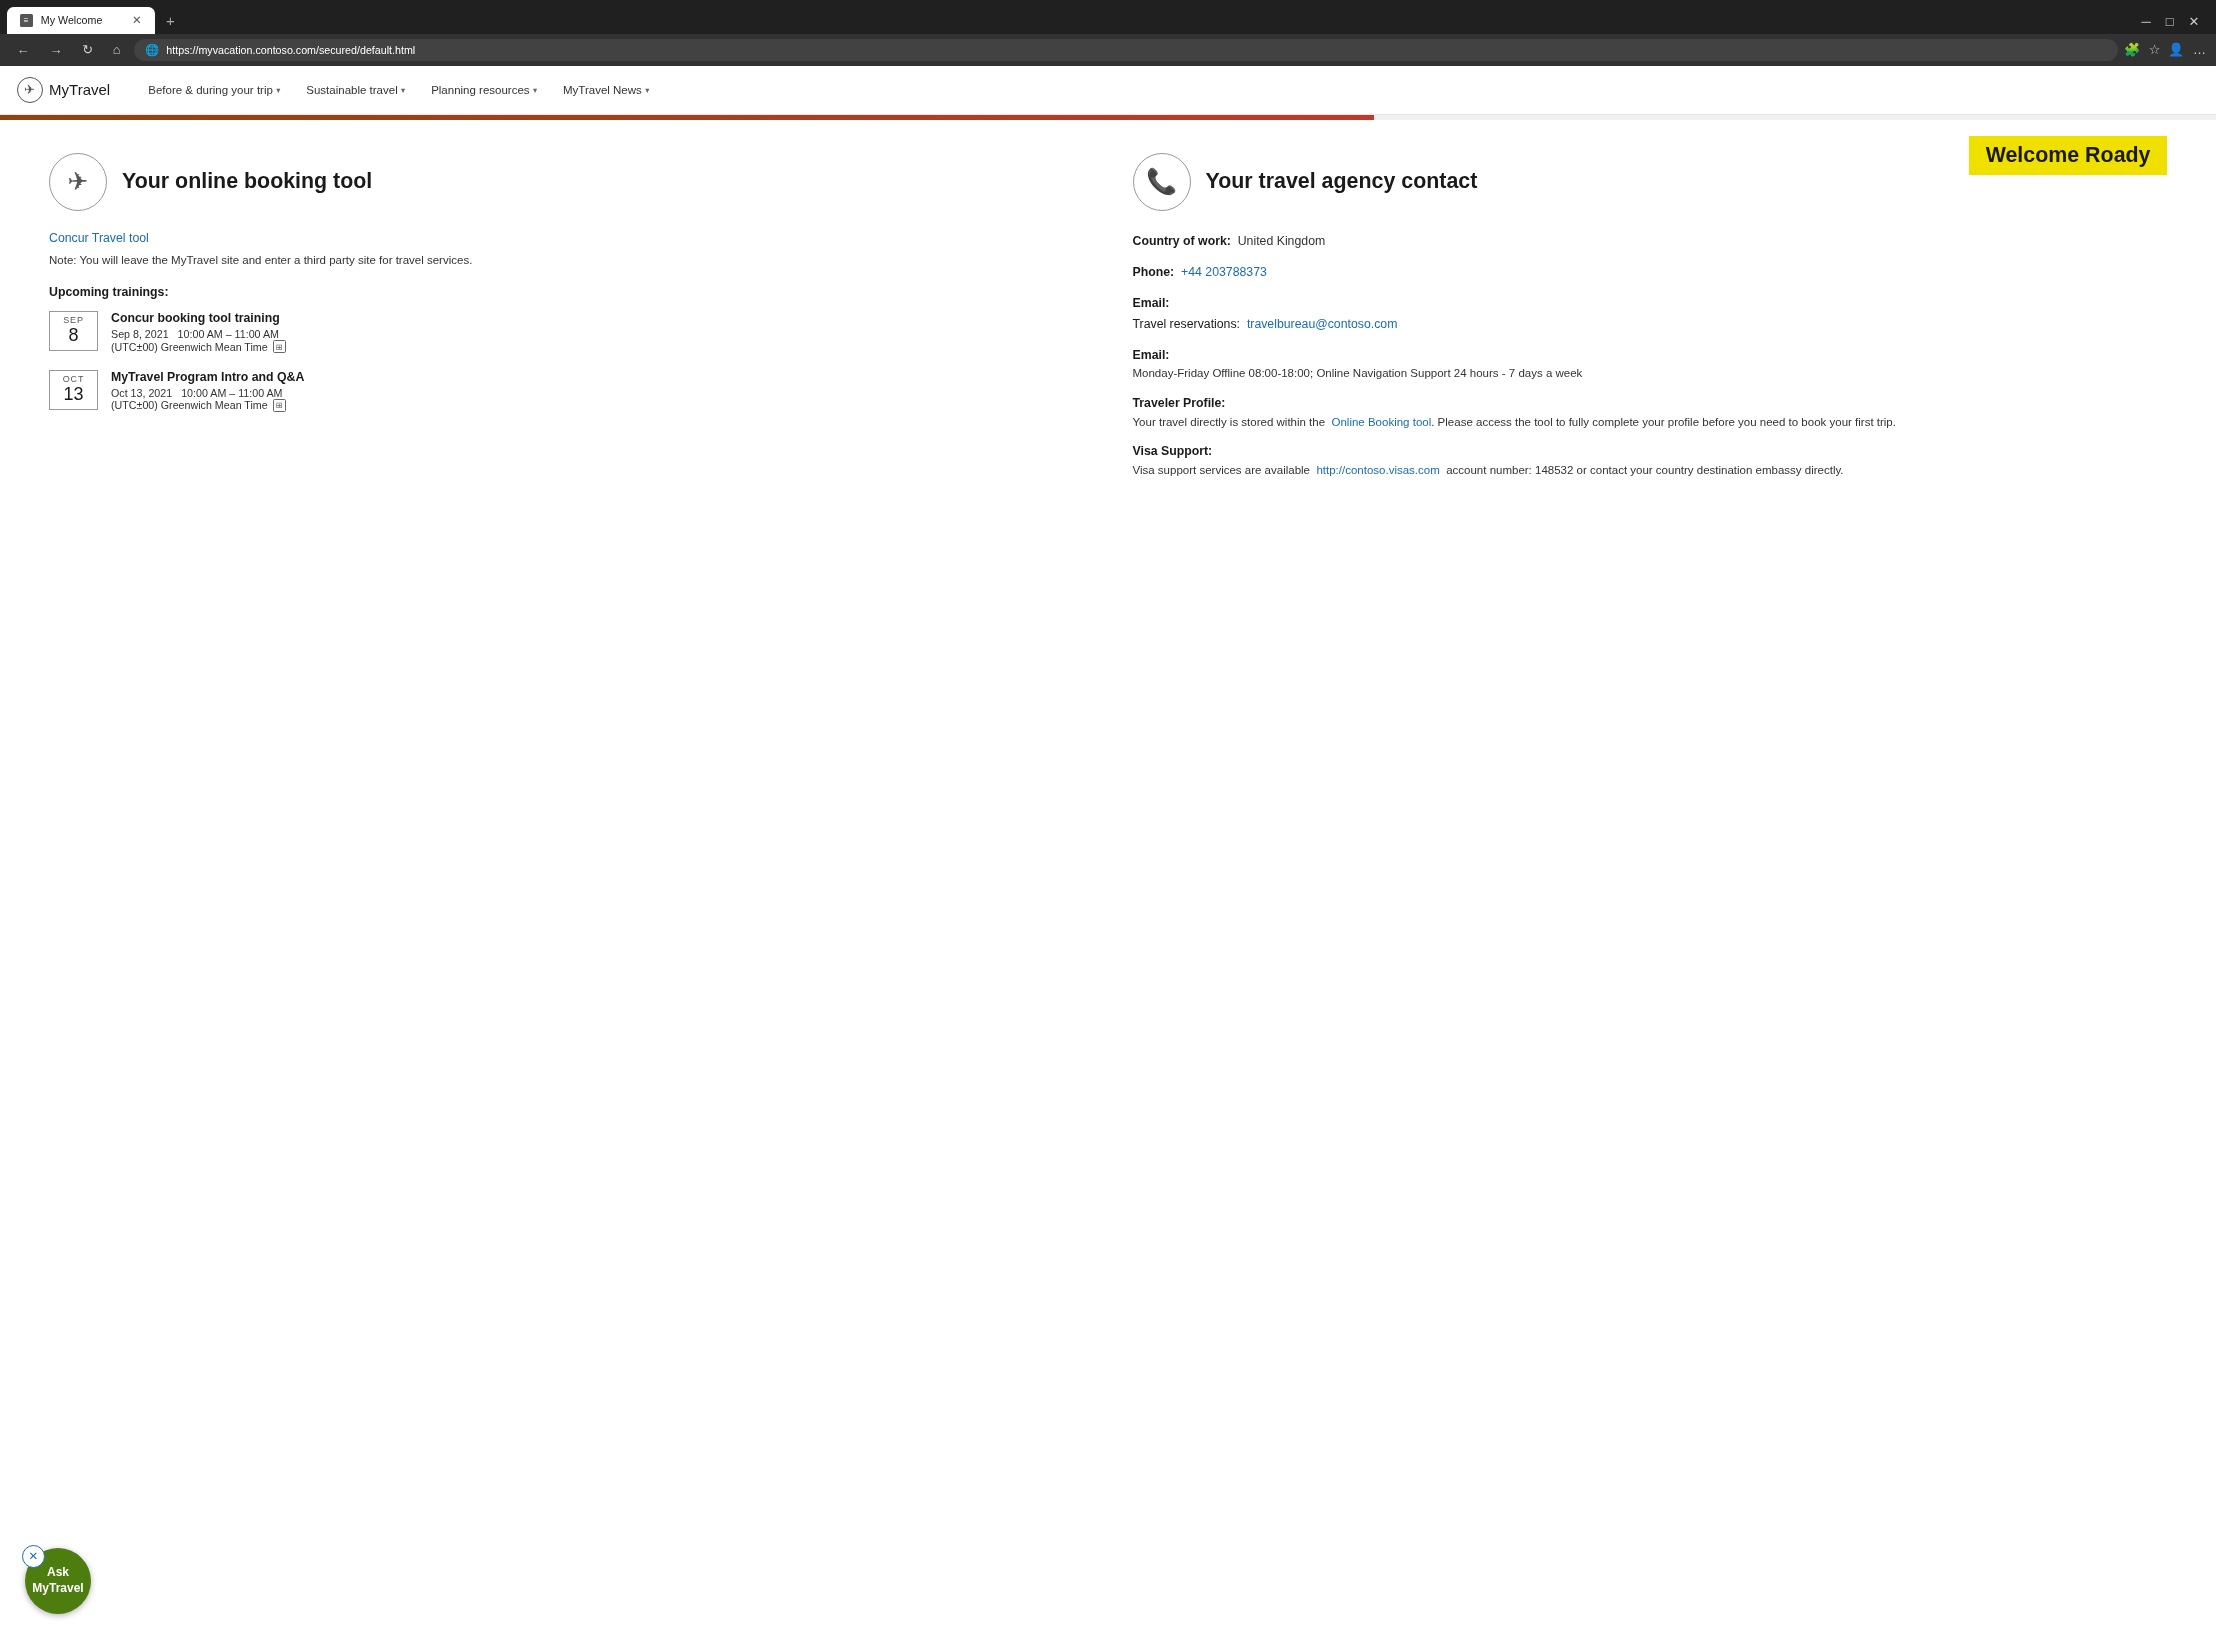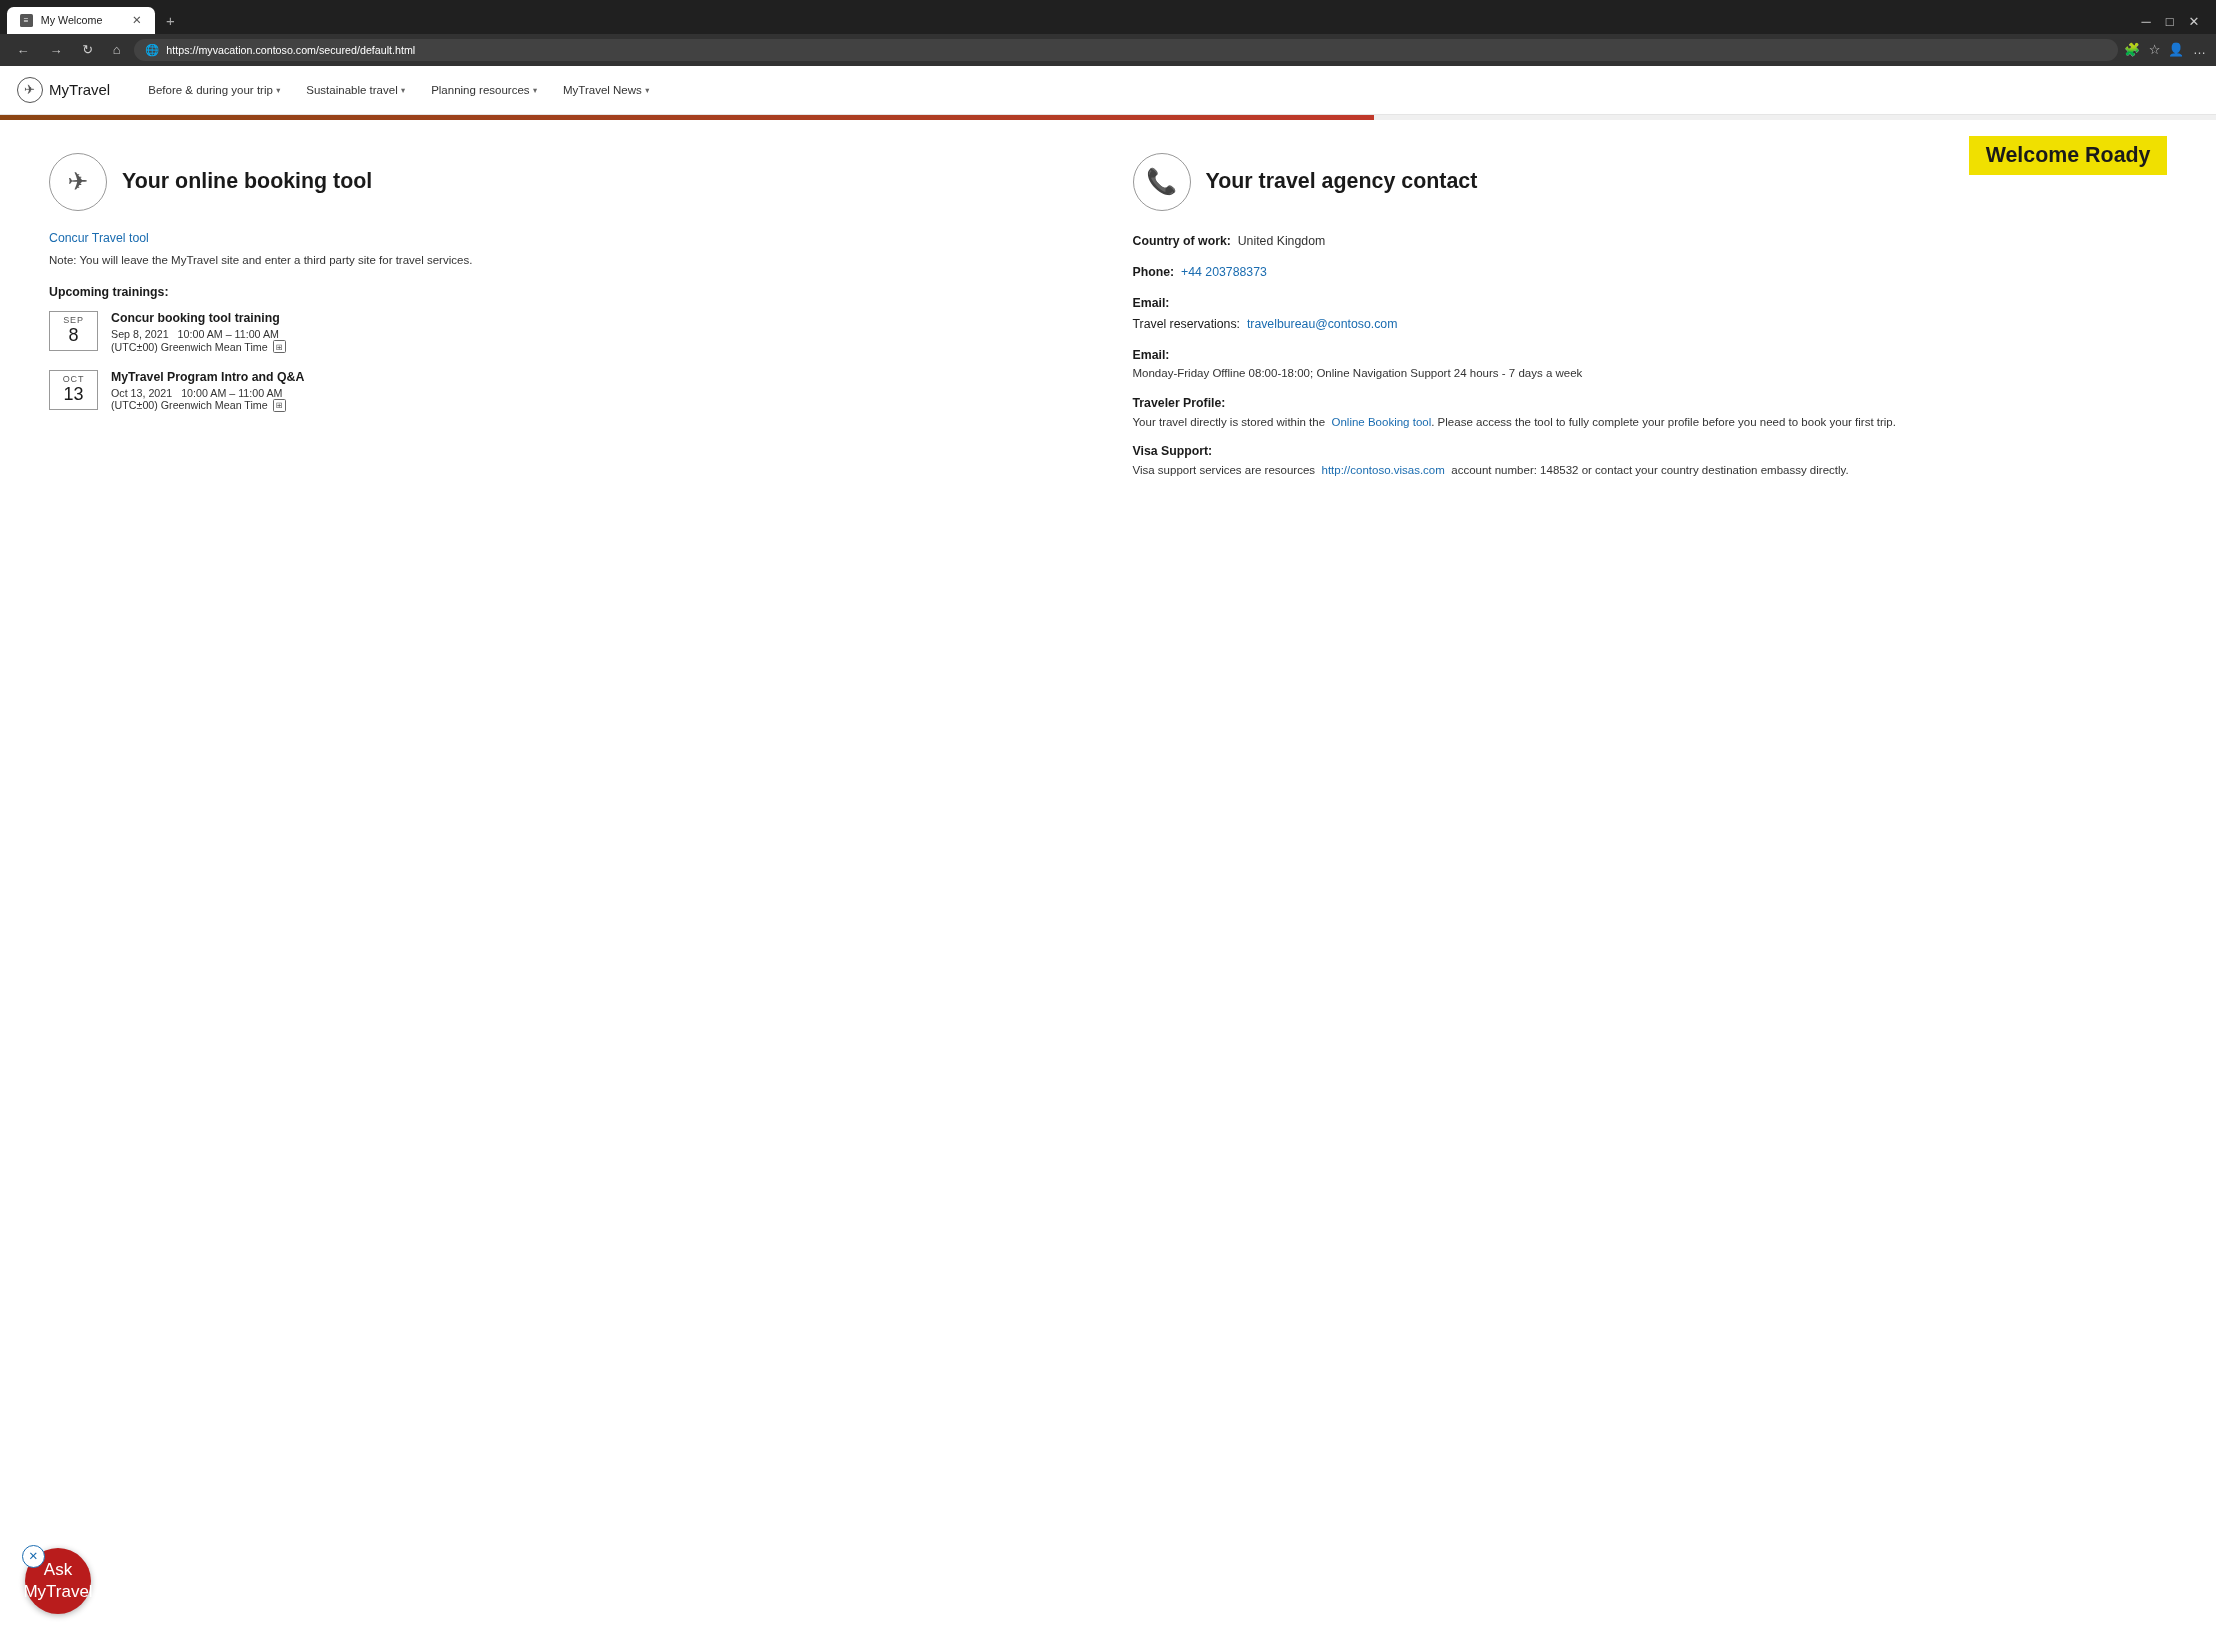--- a/index.html
+++ b/index.html
@@ -313,24 +313,24 @@
       color: #1a6cb0;
       cursor: pointer;
       position: absolute;
       top: -3.3px;
       left: -3.3px;
       z-index: 2;
     }
     .chat-button {
       width: 66px; height: 66px;
       border-radius: 50%;
-      background: #b91c1c;
+      background: #4d7c0f;
       color: #fff;
-      font-size: 17px;
-      font-weight: normal;
+      font-size: 12px;
+      font-weight: bold;
       display: flex; align-items: center; justify-content: center;
       text-align: center;
       cursor: pointer;
       line-height: 1.3;
       box-shadow: 0 1.6px 6.6px rgba(0,0,0,0.3);
     }
   </style>
 </head>
 <body>
 
@@ -481,21 +481,21 @@
             <div class="field-label">Traveler Profile:</div>
             <div class="profile-text">
               <span>Your travel directly is stored within the</span>
               &nbsp;<a href="#">Online Booking tool</a><span>. Please access the tool to fully complete your profile before you need to book your first trip.</span>
             </div>
           </div>
 
           <div class="field">
             <div class="field-label">Visa Support:</div>
             <div class="visa-text">
-              <span>Visa support services are resources</span>
+              <span>Visa support services are available</span>
               &nbsp;<a href="#">http://contoso.visas.com</a>
               &nbsp;<span>account number: 148532 or contact your country destination embassy directly.</span>
             </div>
           </div>
         </div>
       </div>
 
     </div>
   </div>
 </div>

